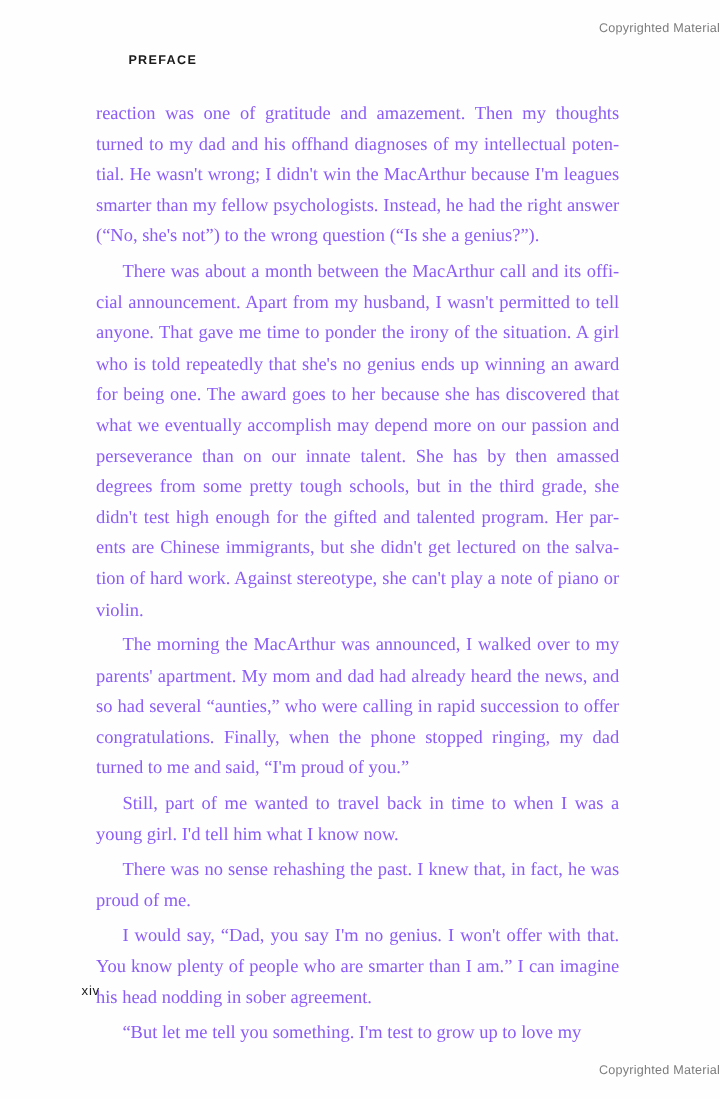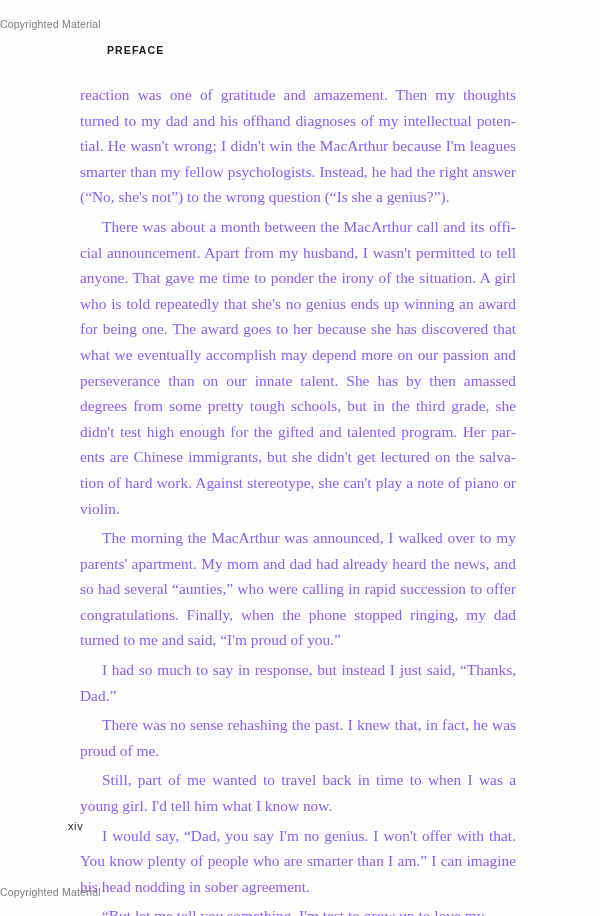--- a/index.html
+++ b/index.html
@@ -17,21 +17,21 @@
   }
   .page {
     position: absolute;
     inset: 0;
     background: #fefefe;
   }
   .watermark {
     position: absolute;
     left: 0;
     width: 100%;
-    text-align: left;
+    text-align: right;
     font-family: "Liberation Sans", sans-serif;
     font-size: 10.5px;
     color: #7c7c7c;
     letter-spacing: 0.2px;
   }
   .watermark.top { top: 18px; }
   .watermark.bottom { bottom: 18px; }
 
   .content {
     position: absolute;
@@ -82,23 +82,22 @@
 <div class="page">
 
   <div class="watermark top">Copyrighted Material</div>
 
   <div class="content">
     <div class="running-head">PREFACE</div>
 
     <p class="body-text">reaction was one of gratitude and amazement. Then my thoughts turned to my dad and his offhand diagnoses of my intellectual poten­tial. He wasn't wrong; I didn't win the MacArthur because I'm leagues smarter than my fellow psychologists. Instead, he had the right answer (“No, she's not”) to the wrong question (“Is she a genius?”).</p>
     <p class="body-text indent">There was about a month between the MacArthur call and its offi­cial announcement. Apart from my husband, I wasn't permitted to tell anyone. That gave me time to ponder the irony of the situation. A girl who is told repeatedly that she's no genius ends up winning an award for being one. The award goes to her because she has discovered that what we eventually accomplish may depend more on our passion and perseverance than on our innate talent. She has by then amassed degrees from some pretty tough schools, but in the third grade, she didn't test high enough for the gifted and talented program. Her par­ents are Chinese immigrants, but she didn't get lectured on the salva­tion of hard work. Against stereotype, she can't play a note of piano or violin.</p>
     <p class="body-text indent">The morning the MacArthur was announced, I walked over to my parents' apartment. My mom and dad had already heard the news, and so had several “aunties,” who were calling in rapid succession to offer congratulations. Finally, when the phone stopped ringing, my dad turned to me and said, “I'm proud of you.”</p>
-    <p class="body-text indent">I had so much to say in response, but instead I just said, “Thanks, Dad.”</p>
+    <p class="body-text indent">Still, part of me wanted to travel back in time to when I was a young girl. I'd tell him what I know now.</p>
     <p class="body-text indent">There was no sense rehashing the past. I knew that, in fact, he was proud of me.</p>
-    <p class="body-text indent">Still, part of me wanted to travel back in time to when I was a young girl. I'd tell him what I know now.</p>
     <p class="body-text indent">I would say, “Dad, you say I'm no genius. I won't offer with that. You know plenty of people who are smarter than I am.” I can imagine his head nodding in sober agreement.</p>
     <p class="body-text indent">“But let me tell you something. I'm test to grow up to love my</p>
   </div>
 
   <div class="folio">xiv</div>
 
   <div class="watermark bottom">Copyrighted Material</div>
 
 </div>
 

